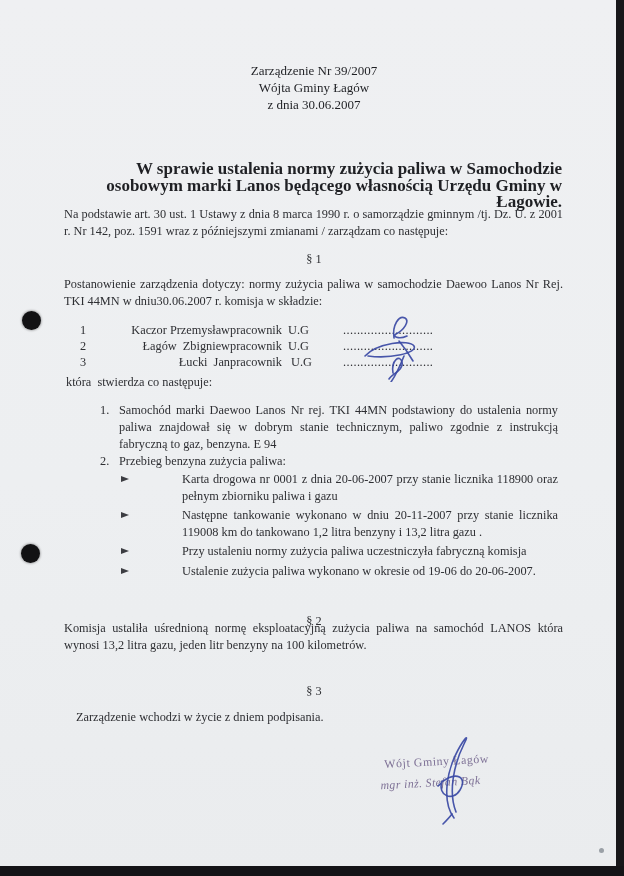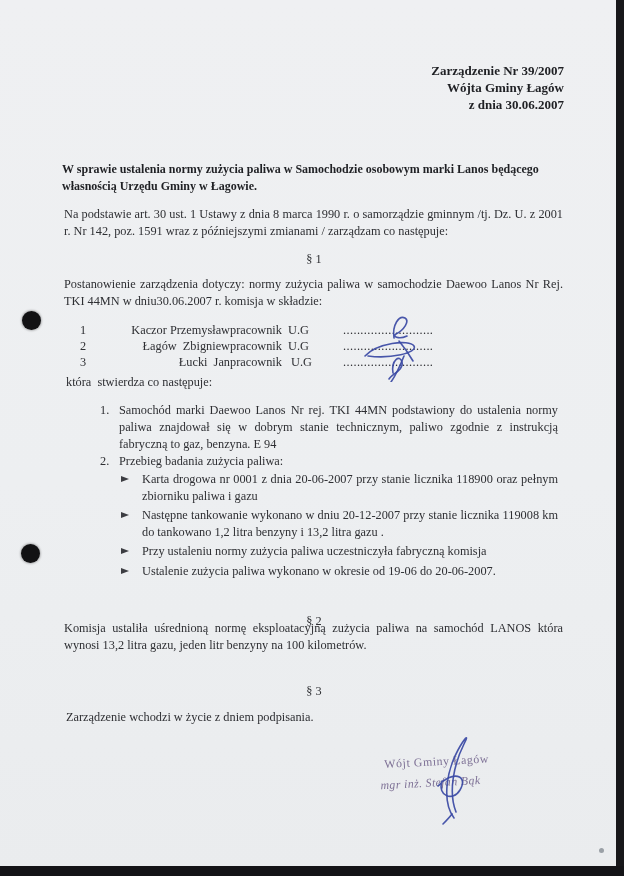--- a/index.html
+++ b/index.html
@@ -11,44 +11,44 @@
   }
   .abs{position:absolute;margin:0;}
   
   .edge-right{right:0;top:0;width:8px;height:876px;background:#17171a;}
   .edge-bottom{left:0;bottom:0;width:624px;height:10px;background:#141417;}
   .hole{width:19px;height:19px;border-radius:50%;background:#121214;box-shadow:0 0 2px 1px rgba(0,0,0,.25);}
   .hole1{left:22px;top:311px;}
   .hole2{left:21px;top:544px;}
   .speck{left:599px;top:848px;width:5px;height:5px;border-radius:50%;background:#9aa0a6;}
   
-  .title{left:64px;top:62px;width:500px;text-align:right;font-weight:700;font-size:13px;line-height:17px;color:#1f2024;}
-  .subject{left:62px;top:161px;width:500px;text-align:left;font-weight:700;font-size:12px;line-height:16.5px;color:#1f2024;}
+  .title{left:64px;top:62px;width:500px;text-align:center;font-weight:400;font-size:13px;line-height:17px;color:#1f2024;}
+  .subject{left:62px;top:161px;width:500px;text-align:right;font-weight:700;font-size:17px;line-height:16.5px;color:#1f2024;}
   .legal{left:64px;top:206px;width:499px;text-align:justify;text-align-last:left;}
   .section{left:64px;width:500px;text-align:center;}
   .s1{top:251px;} .s2{top:613px;} .s3{top:683px;}
   .p1{left:64px;top:276px;width:499px;text-align:justify;text-align-last:left;}
   .p2{left:64px;top:620px;width:499px;text-align:justify;text-align-last:left;}
   .which{left:66px;top:374px;white-space:pre;}
-  .closing{left:66px;top:709px;}
+  .closing{left:76px;top:709px;}
   
   .committee{left:80px;top:323px;width:470px;}
   .crow{display:flex;line-height:15.8px;}
   .cno{width:14px;white-space:pre;}
   .cname{width:136px;white-space:pre;text-align:right;}
   .crole{width:113px;white-space:pre;}
   .cdots{width:100px;overflow:hidden;white-space:nowrap;letter-spacing:.4px;}
   .sig-overlay{left:332px;top:312px;}
   
   .olist{left:100px;top:402px;width:458px;}
   .oitem{display:flex;}
   .onum{width:19px;}
   .otext{flex:1;text-align:justify;text-align-last:left;}
   .bullets{margin-left:20px;margin-top:1px;}
-  .bitem{display:flex;margin-bottom:2.6px;}
+  .bitem{display:flex;margin-bottom:2.6px;gap:40px;}
   .bmark{width:22px;position:relative;}
   .bmark::before{content:"";position:absolute;left:1px;top:5px;width:0;height:0;
     border-left:8px solid #3c3d42;border-top:3.5px solid transparent;border-bottom:3.5px solid transparent;}
   .btext{flex:1;text-align:justify;text-align-last:left;}
   
   .stamp{left:384px;top:757px;width:150px;transform:rotate(-3deg);transform-origin:left top;
     color:#7d7095;font-size:11.8px;line-height:14px;}
   .stamp-line1{letter-spacing:.6px;}
   .stamp-line2{font-style:italic;margin-top:7px;margin-left:-5px;letter-spacing:.4px;}
   svg.ink path{fill:none;stroke:#3a49a4;stroke-width:1.6;stroke-linecap:round;opacity:.92;}
@@ -109,30 +109,30 @@
 
   <p class="abs which">która  stwierdza co następuje:</p>
 
   <div class="abs olist">
     <div class="oitem">
       <span class="onum">1.</span>
       <div class="otext">Samochód marki Daewoo Lanos Nr rej. TKI 44MN podstawiony do ustalenia normy paliwa znajdował się w dobrym stanie technicznym, paliwo zgodnie z instrukcją fabryczną to gaz, benzyna. E 94</div>
     </div>
     <div class="oitem">
       <span class="onum">2.</span>
-      <div class="otext">Przebieg badania zużycia paliwa:</div>
+      <div class="otext">Przebieg benzyna zużycia paliwa:</div>
     </div>
     <div class="bullets">
       <div class="bitem">
         <span class="bmark"></span>
         <div class="btext">Karta drogowa nr 0001 z dnia 20-06-2007 przy stanie licznika 118900 oraz pełnym zbiorniku paliwa i gazu</div>
       </div>
       <div class="bitem">
         <span class="bmark"></span>
-        <div class="btext">Następne tankowanie wykonano w dniu 20-12-2007 przy stanie licznika 119008 km do tankowano 1,2 litra benzyny i 13,2 litra gazu .</div>
+        <div class="btext">Następne tankowanie wykonano w dniu 20-11-2007 przy stanie licznika 119008 km do tankowano 1,2 litra benzyny i 13,2 litra gazu .</div>
       </div>
       <div class="bitem">
         <span class="bmark"></span>
         <div class="btext">Przy ustaleniu normy zużycia paliwa uczestniczyła fabryczną komisja</div>
       </div>
       <div class="bitem">
         <span class="bmark"></span>
         <div class="btext">Ustalenie zużycia paliwa wykonano w okresie od 19-06 do 20-06-2007.</div>
       </div>
     </div>

